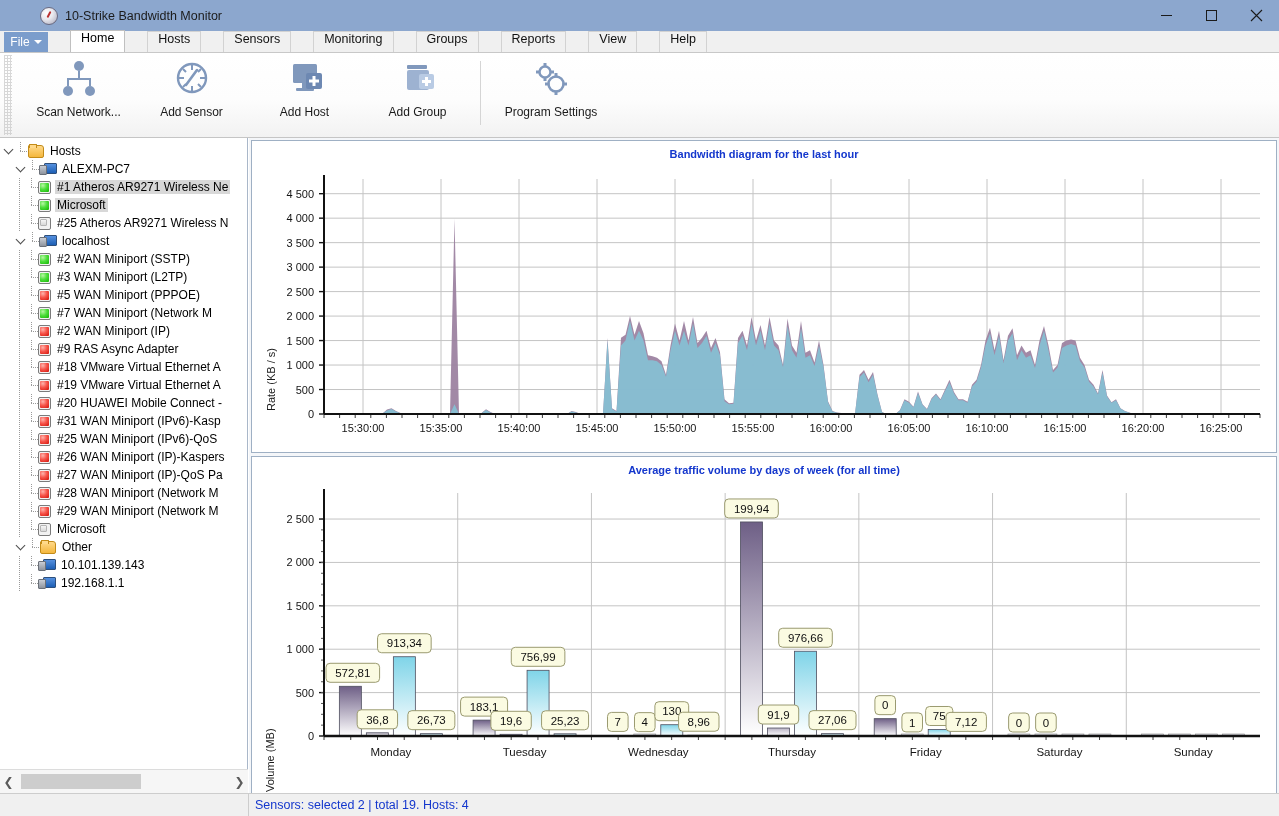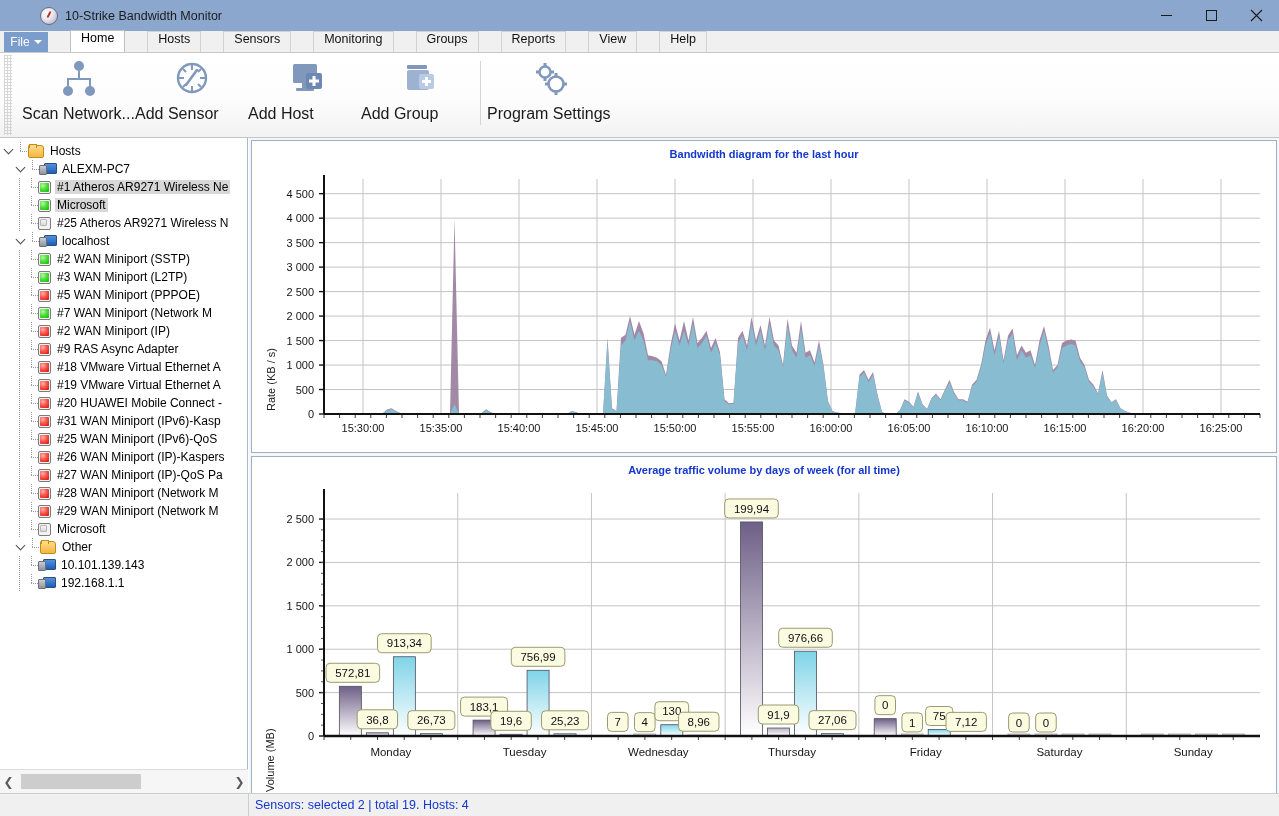--- a/index.html
+++ b/index.html
@@ -73,22 +73,22 @@
   .ribbon-grip {
     position:absolute; left:4px; top:2px; width:8px; height:80px;
     background-image:
       repeating-linear-gradient(to bottom, #c4c4c4 0 1px, transparent 1px 3px),
       repeating-linear-gradient(to right, #c4c4c4 0 1px, transparent 1px 3px);
     opacity:.65;
   }
   .rb-items { position:absolute; left:22px; top:0; display:flex; align-items:flex-start; height:85px; }
   .rb-item {
     width:113px; height:80px; padding-top:6px;
-    display:flex; flex-direction:column; justify-content:flex-start; gap:4px;
-    font-size:16px; color:#1a1a1a; cursor:default;
+    display:flex; flex-direction:column; align-items:center; justify-content:flex-start; gap:4px;
+    font-size:12px; color:#1a1a1a; cursor:default;
   }
   .rb-ico { height:42px; display:flex; align-items:center; justify-content:center; }
   .rb-sep { width:1px; height:64px; background:#d5d5d5; margin:8px 6px 0 6px; }
 
   
   .tree-panel {
     position:absolute; left:0; top:138px; width:248px; height:655px;
     background:#ffffff; border-right:1px solid #a9b7c9;
   }
   .tree { position:absolute; left:0; top:0; right:0; bottom:26px; overflow:hidden; padding-top:4px; }

